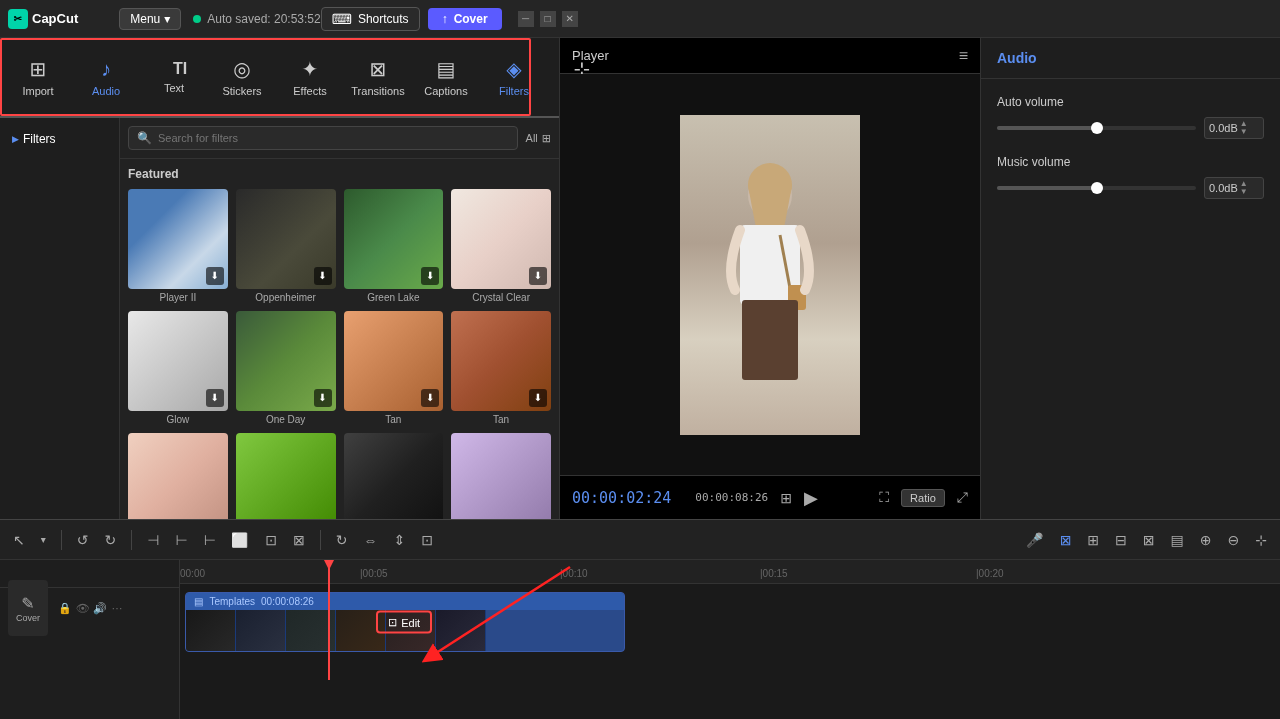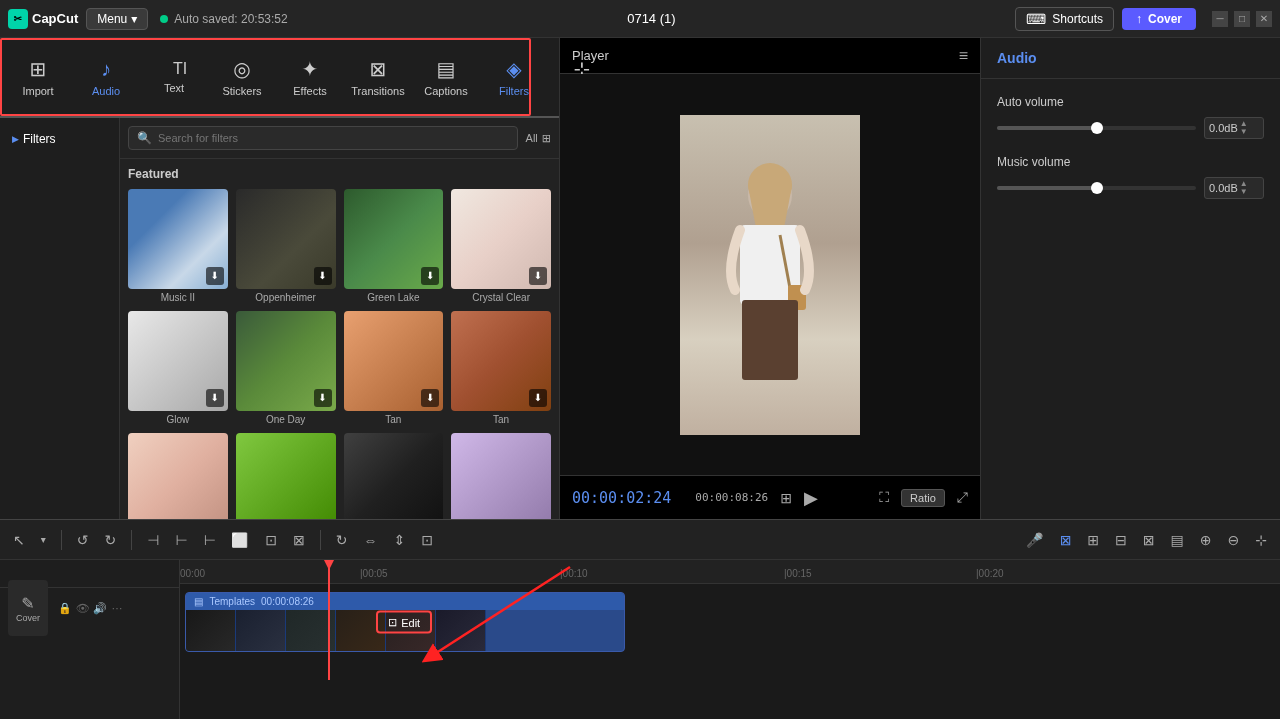--- a/index.html
+++ b/index.html
@@ -40,21 +40,21 @@
     }
     .logo-text { color: #fff; font-weight: 600; font-size: 13px; }
     .menu-btn {
       background: #3a3a3a;
       border: 1px solid #555;
       color: #fff;
       padding: 3px 10px;
       border-radius: 4px;
       cursor: pointer;
       font-size: 12px;
-      display: flex; align-items: center; gap: 4px;
+      display: flex; align-items: center; gap: 4px; margin-left: 33px;
     }
     .auto-save {
       display: flex; align-items: center; gap: 6px;
       margin-left: 12px;
       color: #aaa;
       font-size: 12px;
     }
     .auto-save-dot { width: 8px; height: 8px; background: #00cc88; border-radius: 50%; }
     .project-title {
       flex: 1;
@@ -589,21 +589,20 @@
     <span class="logo-text">CapCut</span>
   </div>
   <button class="menu-btn">
     <span>Menu</span>
     <span>▾</span>
   </button>
   <div class="auto-save">
     <div class="auto-save-dot"></div>
     <span>Auto saved: 20:53:52</span>
   </div>
-  <div class="project-title">0714 (1)</div>
   <div class="top-right">
     <button class="shortcuts-btn">
       <span class="shortcuts-icon">⌨</span>
       <span>Shortcuts</span>
     </button>
     <button class="export-btn">
       <span>↑</span>
       <span>Cover</span>
     </button>
     <div class="win-controls">
@@ -622,21 +621,21 @@
       <div class="toolbar-border"></div>
       <div class="tool-item">
         <span class="tool-icon">⊞</span>
         <span>Import</span>
       </div>
       <div class="tool-item active">
         <span class="tool-icon">♪</span>
         <span>Audio</span>
       </div>
       <div class="tool-item">
-        <span class="tool-icon" style="font-size:16px;font-weight:normal;margin-left:12px;">TI</span>
+        <span class="tool-icon" style="font-size:16px;font-weight:bold;margin-left:12px;">TI</span>
         <span>Text</span>
       </div>
       <div class="tool-item">
         <span class="tool-icon">◎</span>
         <span>Stickers</span>
       </div>
       <div class="tool-item">
         <span class="tool-icon">✦</span>
         <span>Effects</span>
       </div>
@@ -677,21 +676,21 @@
             <span>⊞</span>
           </div>
         </div>
         <div class="filters-grid-area">
           <div class="section-title">Featured</div>
           <div class="filters-grid">
             <div class="filter-card">
               <div class="filter-thumb ft-lighthouse">
                 <div class="filter-download">⬇</div>
               </div>
-              <div class="filter-name">Music II</div>
+              <div class="filter-name">Player II</div>
             </div>
             <div class="filter-card">
               <div class="filter-thumb ft-oppenheimer">
                 <div class="filter-download">⬇</div>
               </div>
               <div class="filter-name">Oppenheimer</div>
             </div>
             <div class="filter-card">
               <div class="filter-thumb ft-greenlake">
                 <div class="filter-download">⬇</div>
@@ -890,21 +889,21 @@
         </div>
       </div>
     </div>
 
     <div class="timeline-tracks">
 
       <div class="timeline-ruler" style="position:relative;">
         <span class="ruler-mark" style="left:0px;">00:00</span>
         <span class="ruler-mark" style="left:180px;">|00:05</span>
         <span class="ruler-mark" style="left:380px;">|00:10</span>
-        <span class="ruler-mark" style="left:604px;margin-top:36px;">|00:15</span>
+        <span class="ruler-mark" style="left:580px;margin-top:36px;">|00:15</span>
         <span class="ruler-mark" style="left:796px;">|00:20</span>
 
         <div class="playhead" style="left:148px; height:120px; top:0;">
           <div class="playhead-top"></div>
         </div>
       </div>
 
       <div class="tracks-area">
         <div class="video-track">
           <div class="track-clip" style="left:5px; width:440px;">

